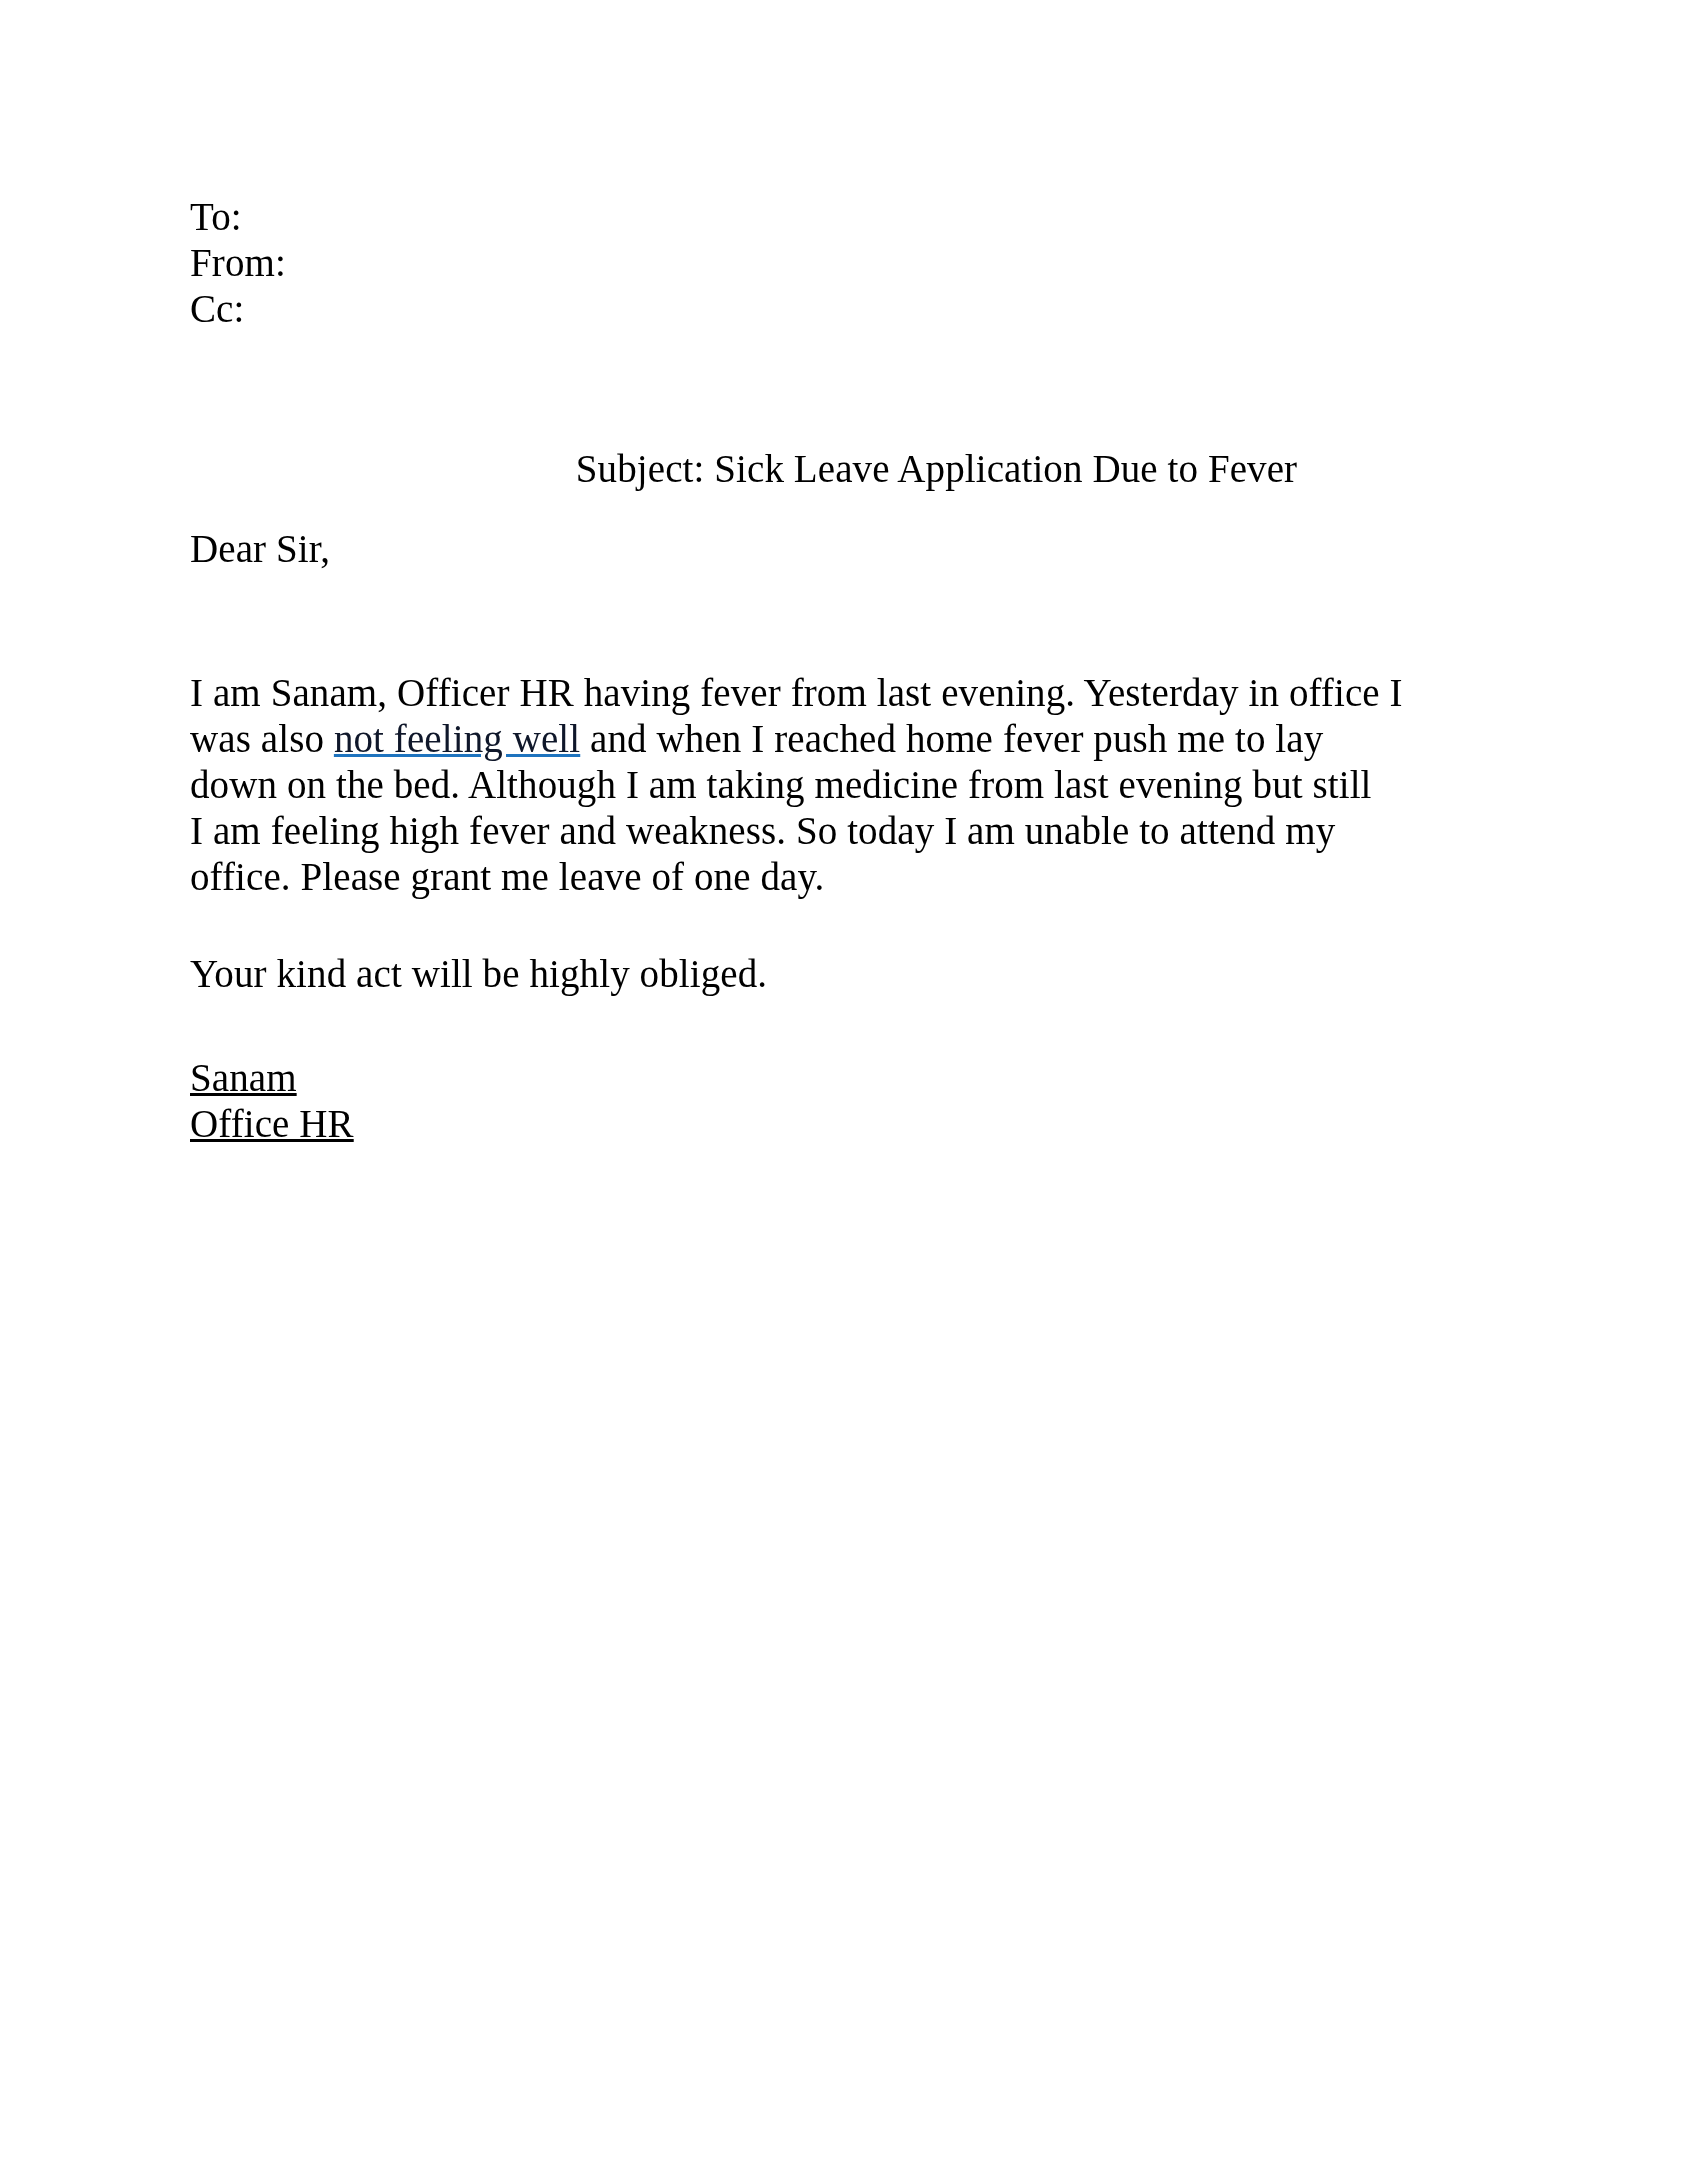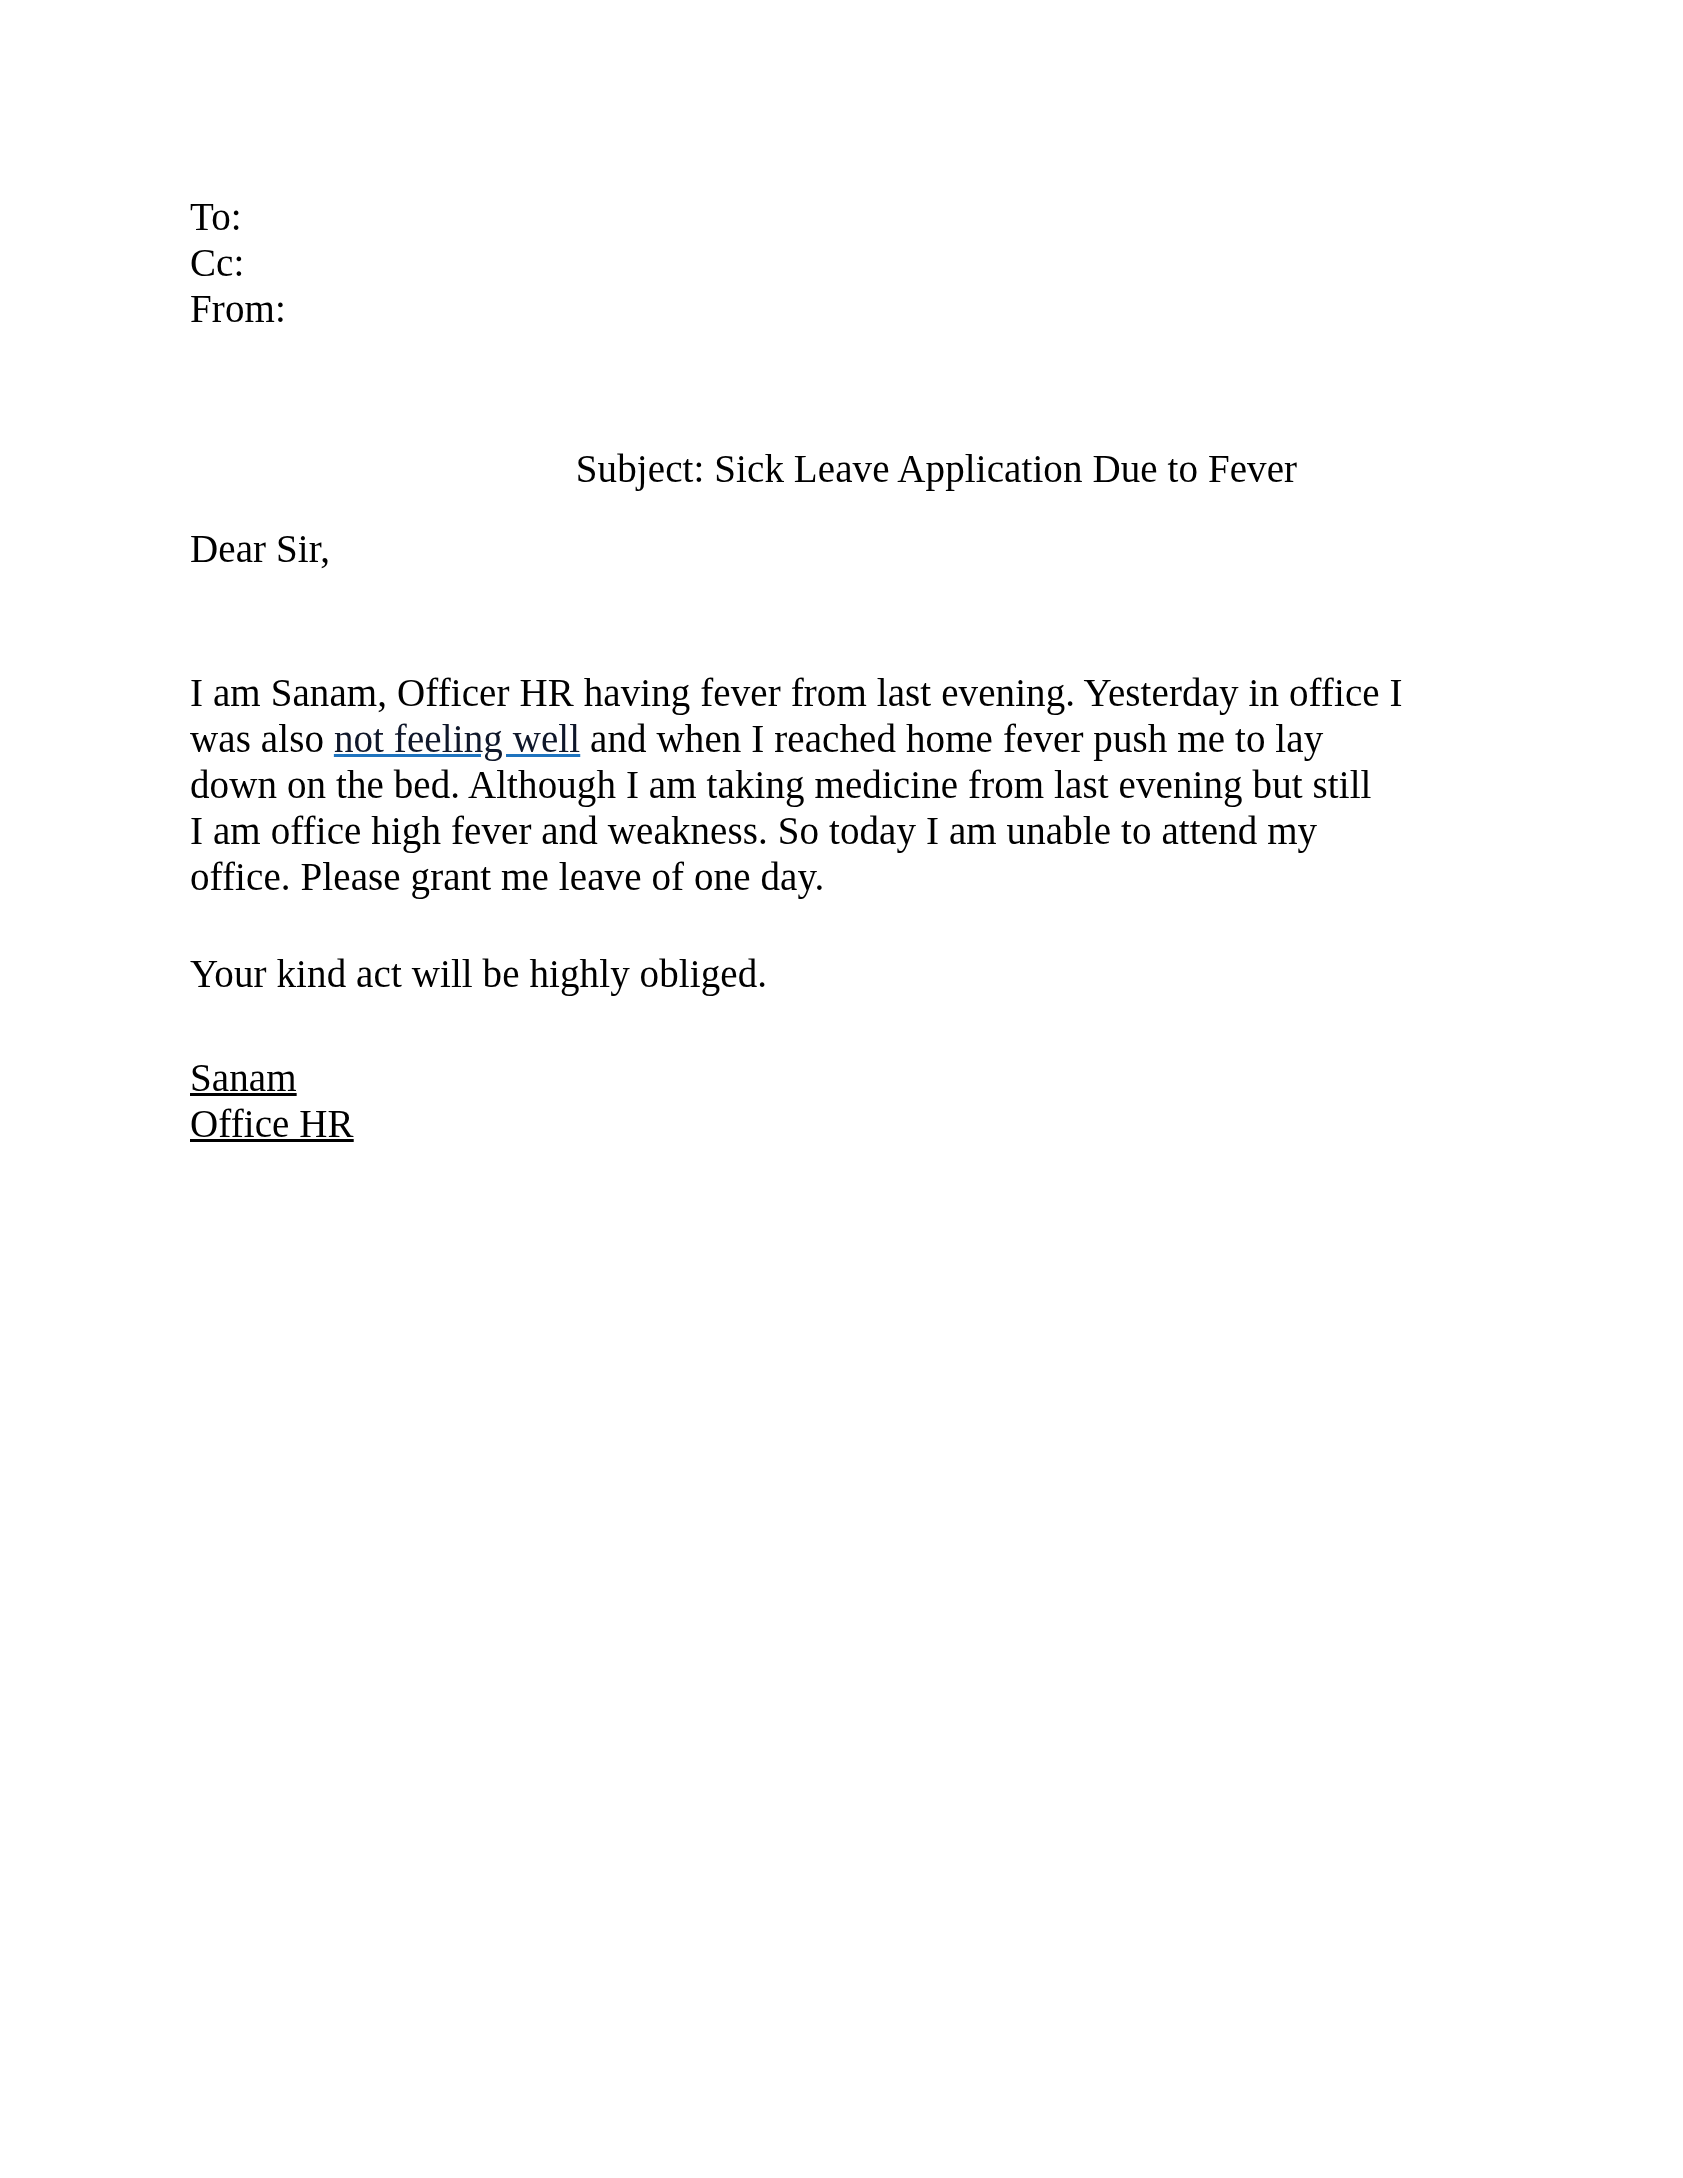--- a/index.html
+++ b/index.html
@@ -46,37 +46,37 @@
     cursor: pointer;
   }
 </style>
 </head>
 <body>
 
 <div class="page">
 
   <div class="block-header">
     <div class="line">To:</div>
+    <div class="line">From:</div>
     <div class="line">Cc:</div>
-    <div class="line">From:</div>
   </div>
 
   <div class="block-subject">
     <div class="line">Subject: Sick Leave Application Due to Fever</div>
   </div>
 
   <div class="block-salutation">
     <div class="line">Dear Sir,</div>
   </div>
 
   <div class="block-body">
     <div class="line">I am Sanam, Officer HR having fever from last evening. Yesterday in office I</div>
     <div class="line"><span>was also </span><a class="body-link" href="#">not feeling well</a><span> and when I reached home fever push me to lay</span></div>
     <div class="line">down on the bed. Although I am taking medicine from last evening but still</div>
-    <div class="line">I am office high fever and weakness. So today I am unable to attend my</div>
+    <div class="line">I am feeling high fever and weakness. So today I am unable to attend my</div>
     <div class="line">office. Please grant me leave of one day.</div>
   </div>
 
   <div class="block-closing">
     <div class="line">Your kind act will be highly obliged.</div>
   </div>
 
 
   <div class="block-signature">
     <div class="line">Sanam</div>

